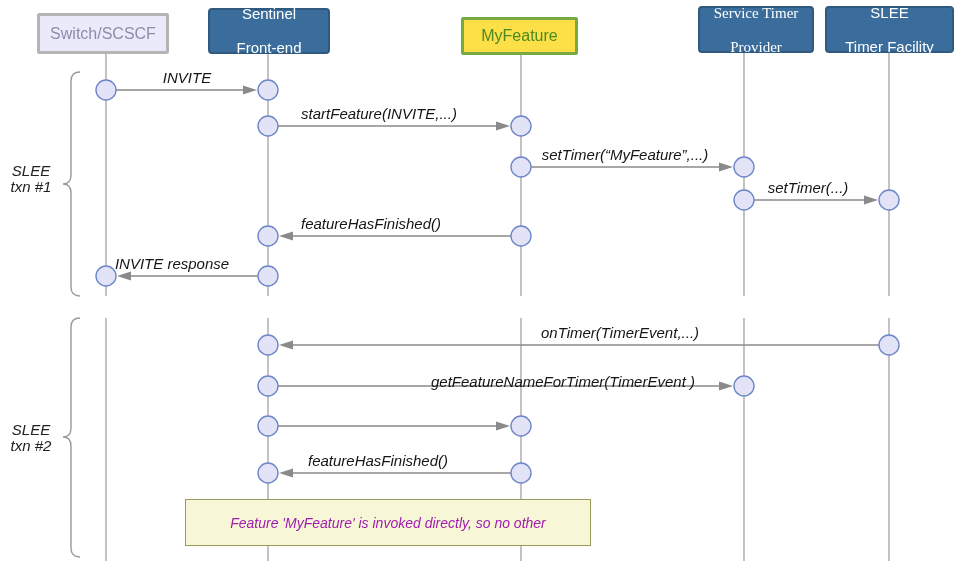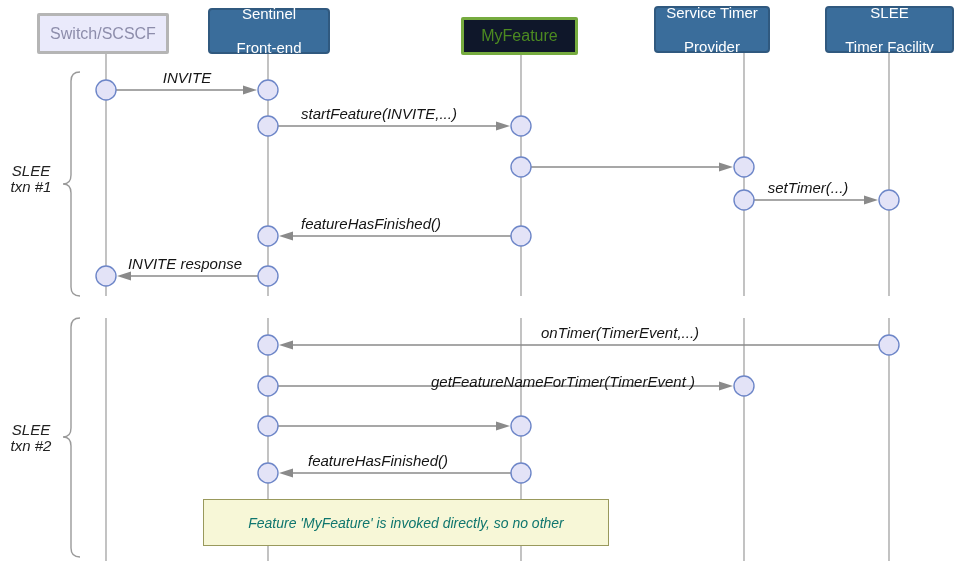--- a/index.html
+++ b/index.html
@@ -14,36 +14,36 @@
   }
   .actor.blue{
     background:#3a6d9b;border:2px solid #30597f;border-radius:4px;
     color:#ffffff;font-size:15px;gap:16px;
   }
   .actor.external{
     background:#eaeafb;border:3px solid #b5b5b5;border-radius:2px;
     color:#8d8dab;font-size:16px;
   }
   .actor.feature{
-    background:#0f172a;border:3px solid #76ab3f;border-radius:2px;
+    background:#fde047;border:3px solid #76ab3f;border-radius:2px;
     color:#4c8a21;font-size:16px;
   }
   .msg-label{
     position:absolute;transform:translateX(-50%);white-space:nowrap;
     font-style:italic;font-size:15px;color:#151515;
   }
   .txn-label{
     position:absolute;width:60px;text-align:center;display:flex;flex-direction:column;
     font-style:italic;font-size:15px;line-height:16px;color:#222222;
   }
   .note{
     position:absolute;left:185px;top:499px;width:406px;height:47px;box-sizing:border-box;
     background:#f7f7d7;border:1.5px solid #99995c;
     display:flex;flex-direction:column;align-items:center;justify-content:center;
-    font-style:italic;font-size:14px;line-height:18px;color:#0f766e;text-align:center;margin-left:18px;
+    font-style:italic;font-size:14px;line-height:18px;color:#a21caf;text-align:center;
   }
 </style>
 </head>
 <body>
 
 <div id="stage">
 
   <svg id="diagram-svg" width="957" height="564" viewBox="0 0 957 564">
       <line x1="106" y1="54" x2="106" y2="296" stroke="#9a9a9a" stroke-width="1.2"></line>
       <line x1="106" y1="318" x2="106" y2="561" stroke="#9a9a9a" stroke-width="1.2"></line>
@@ -122,43 +122,44 @@
   <div class="actor external" style="left:37px;top:13px;width:132px;height:41px;">
     <span>Switch/SCSCF</span>
   </div>
   <div class="actor blue" style="left:208px;top:8px;width:122px;height:46px;">
     <span>Sentinel</span>
     <span>Front-end</span>
   </div>
   <div class="actor feature" style="left:461px;top:17px;width:117px;height:38px;">
     <span>MyFeature</span>
   </div>
-  <div class="actor blue" style="left:654px;top:6px;width:116px;height:47px;">
+  <div class="actor blue" style="left:698px;top:6px;width:116px;height:47px;font-family:Liberation Serif, serif;">
     <span>Service Timer</span>
     <span>Provider</span>
   </div>
   <div class="actor blue" style="left:825px;top:6px;width:129px;height:47px;">
     <span>SLEE</span>
     <span>Timer Facility</span>
   </div>
 
   <div class="txn-label" style="left:1px;top:163px;">
     <span>SLEE</span>
     <span>txn #1</span>
   </div>
   <div class="txn-label" style="left:1px;top:422px;">
     <span>SLEE</span>
     <span>txn #2</span>
   </div>
 
   <div class="msg-label" style="left:187px;top:69px;">INVITE</div>
   <div class="msg-label" style="left:379px;top:105px;">startFeature(INVITE,...)</div>
+  <div class="msg-label" style="left:625px;top:146px;">setTimer(“MyFeature”,...)</div>
   <div class="msg-label" style="left:808px;top:179px;">setTimer(...)</div>
   <div class="msg-label" style="left:371px;top:215px;">featureHasFinished()</div>
-  <div class="msg-label" style="left:185px;top:255px;">INVITE response</div>
+  <div class="msg-label" style="left:172px;top:255px;">INVITE response</div>
   <div class="msg-label" style="left:620px;top:324px;">onTimer(TimerEvent,...)</div>
   <div class="msg-label" style="left:563px;top:365px;margin-top:8px;">getFeatureNameForTimer(TimerEvent )</div>
   <div class="msg-label" style="left:378px;top:452px;">featureHasFinished()</div>
 
   <div class="note">
     <span>Feature 'MyFeature' is invoked directly, so no other</span>
   </div>
 
 </div>
 

